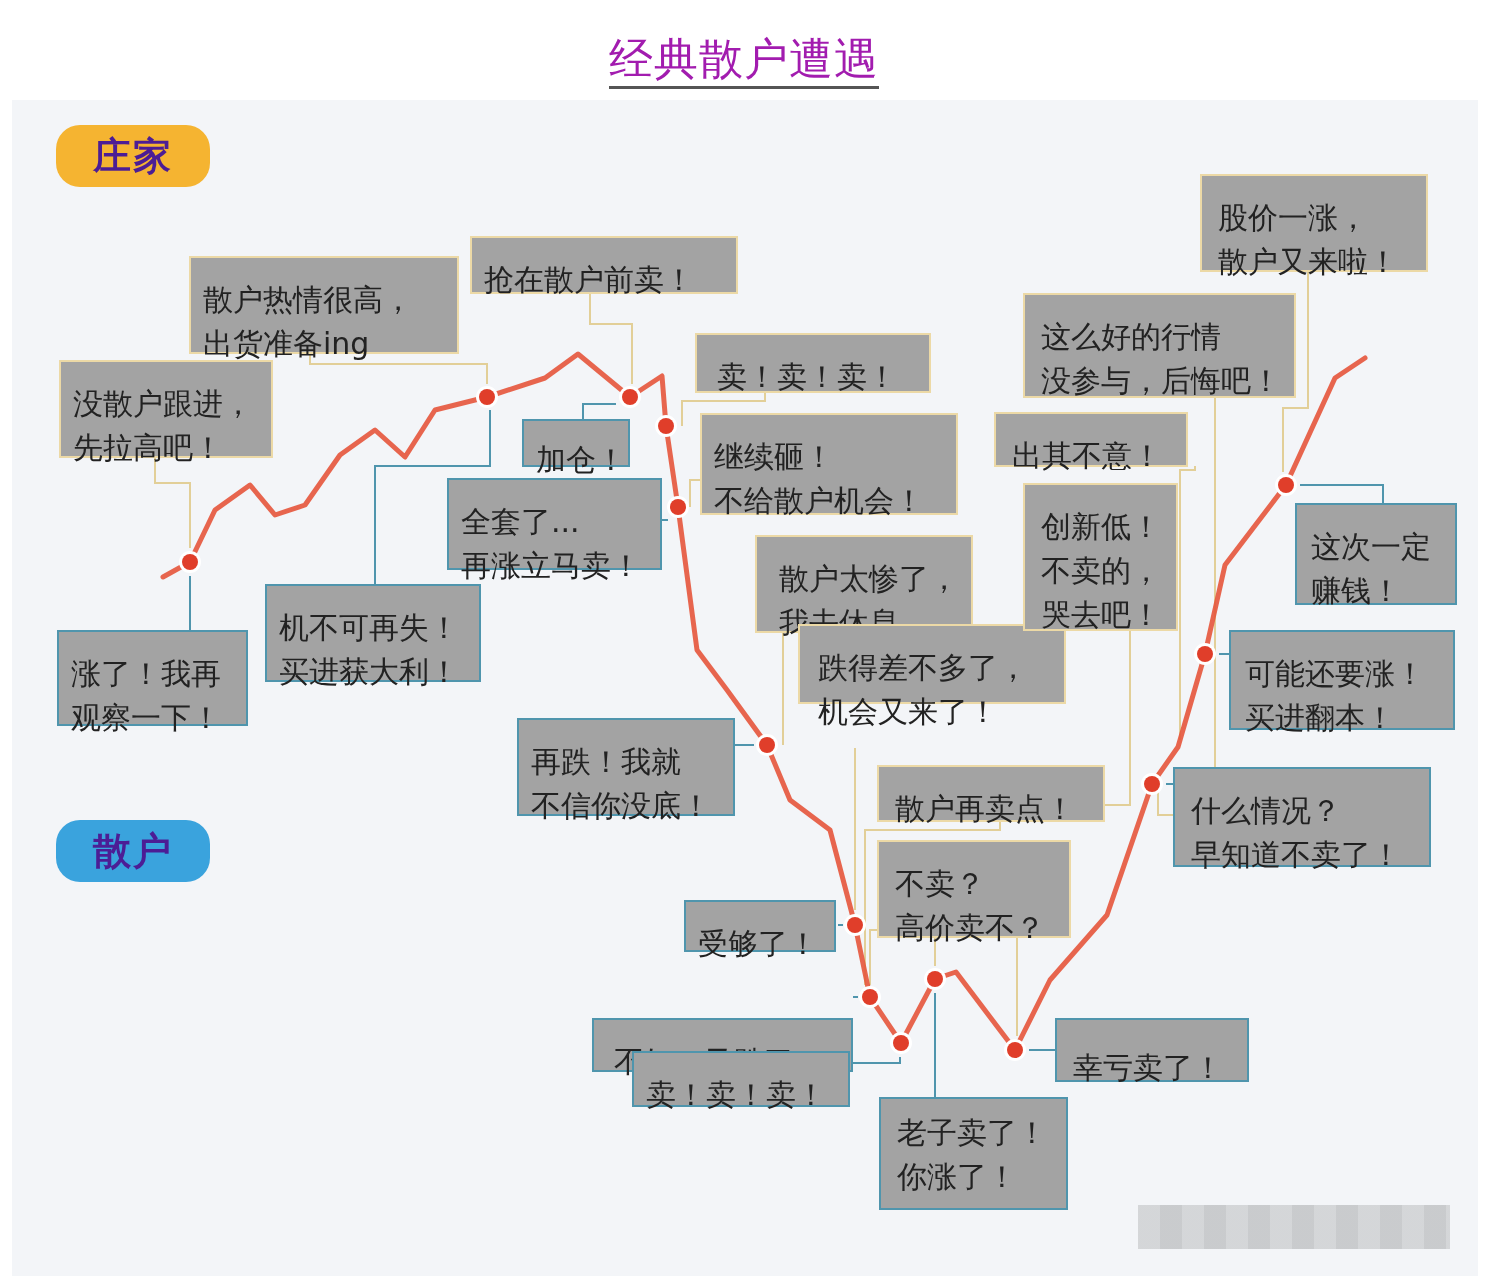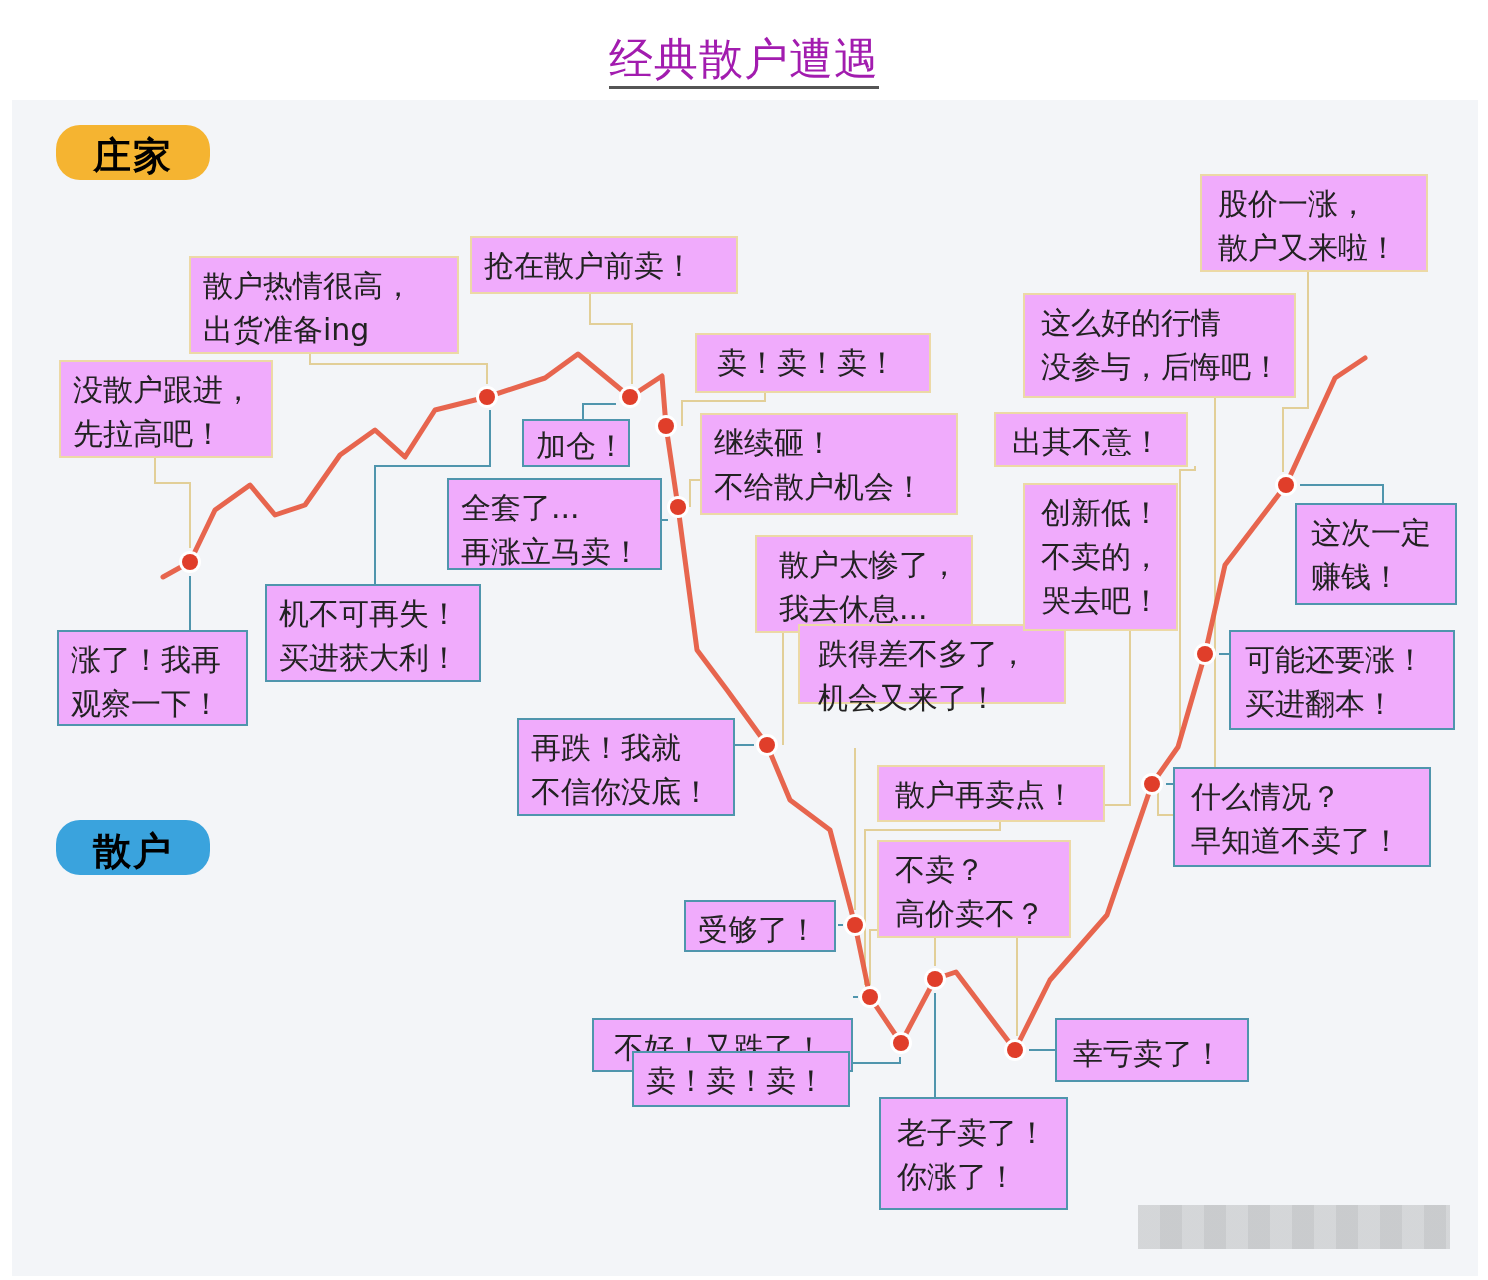--- a/index.html
+++ b/index.html
@@ -11,30 +11,30 @@
   .title {
     position: absolute; left: 0; top: 30px; width: 1488px; text-align: center;
     font-size: 44px; color: #a21caf; letter-spacing: 1px;
   }
   .title span { border-bottom: 3px solid #555; padding-bottom: 2px; }
   .panel {
     position: absolute; left: 12px; top: 100px; width: 1466px; height: 1176px;
     background: #f3f5f8;
   }
   .role {
-    position: absolute; width: 154px; height: 55px; border-radius: 24px;
-    color: #000000; font-size: 38px; font-weight: bold; text-align: center; line-height: 62px;
+    position: absolute; width: 154px; height: 62px; border-radius: 24px;
+    color: #4c1d95; font-size: 38px; font-weight: bold; text-align: center; line-height: 62px;
     letter-spacing: 2px;
   }
   .role.dealer { left: 56px; top: 125px; background: #f5b431; }
   .role.retail { left: 56px; top: 820px; background: #3aa3dd; }
   svg.lines { position: absolute; left: 0; top: 0; }
   .box {
-    position: absolute; background: #f0abfc; box-sizing: border-box;
-    font-size: 30px; line-height: 44px; color: #222; padding: 6px 12px 4px 12px;
+    position: absolute; background: #a3a3a3; box-sizing: border-box;
+    font-size: 30px; line-height: 44px; color: #222; padding: 20px 12px 4px 12px;
     white-space: pre;
   }
   .box.dealer { border: 2px solid #ecd9a6; }
   .box.retail { border: 2px solid #4f95ad; }
   .watermark {
     position: absolute; left: 1138px; top: 1205px; width: 312px; height: 44px;
     background: repeating-linear-gradient(90deg, #cfd1d3 0 22px, #c2c4c6 22px 44px);
     opacity: 0.85;
   }
 </style>

